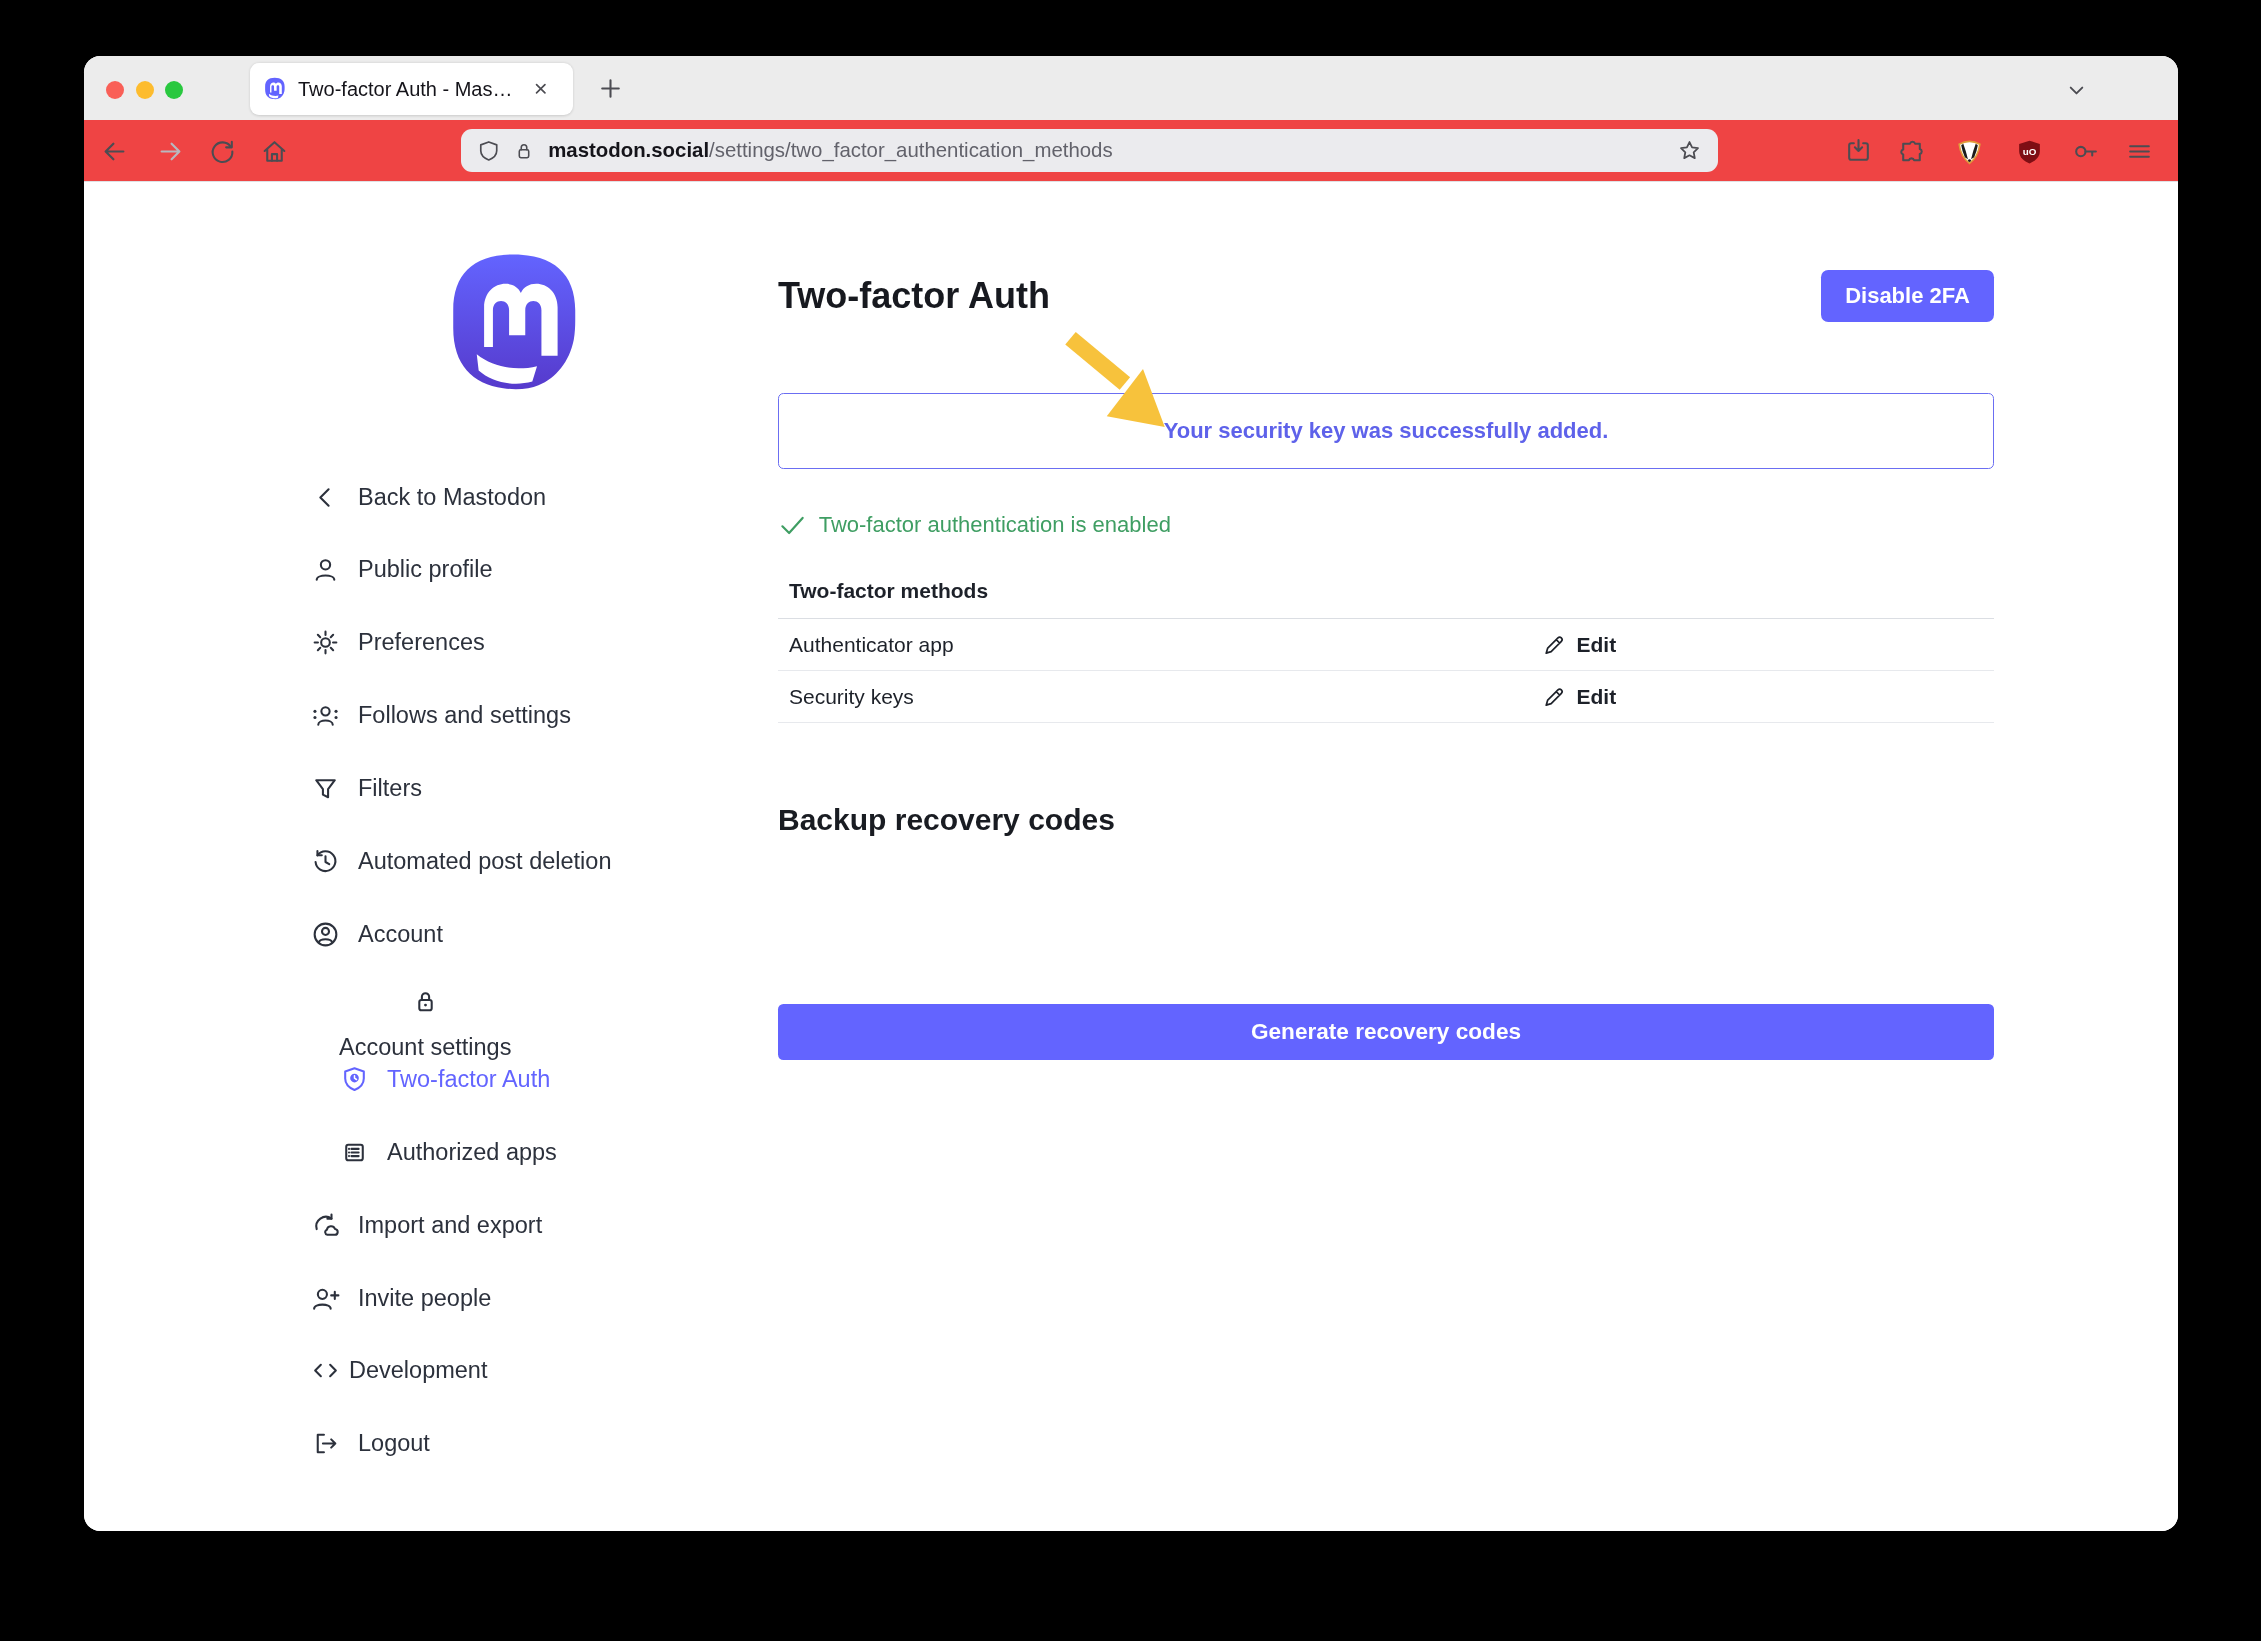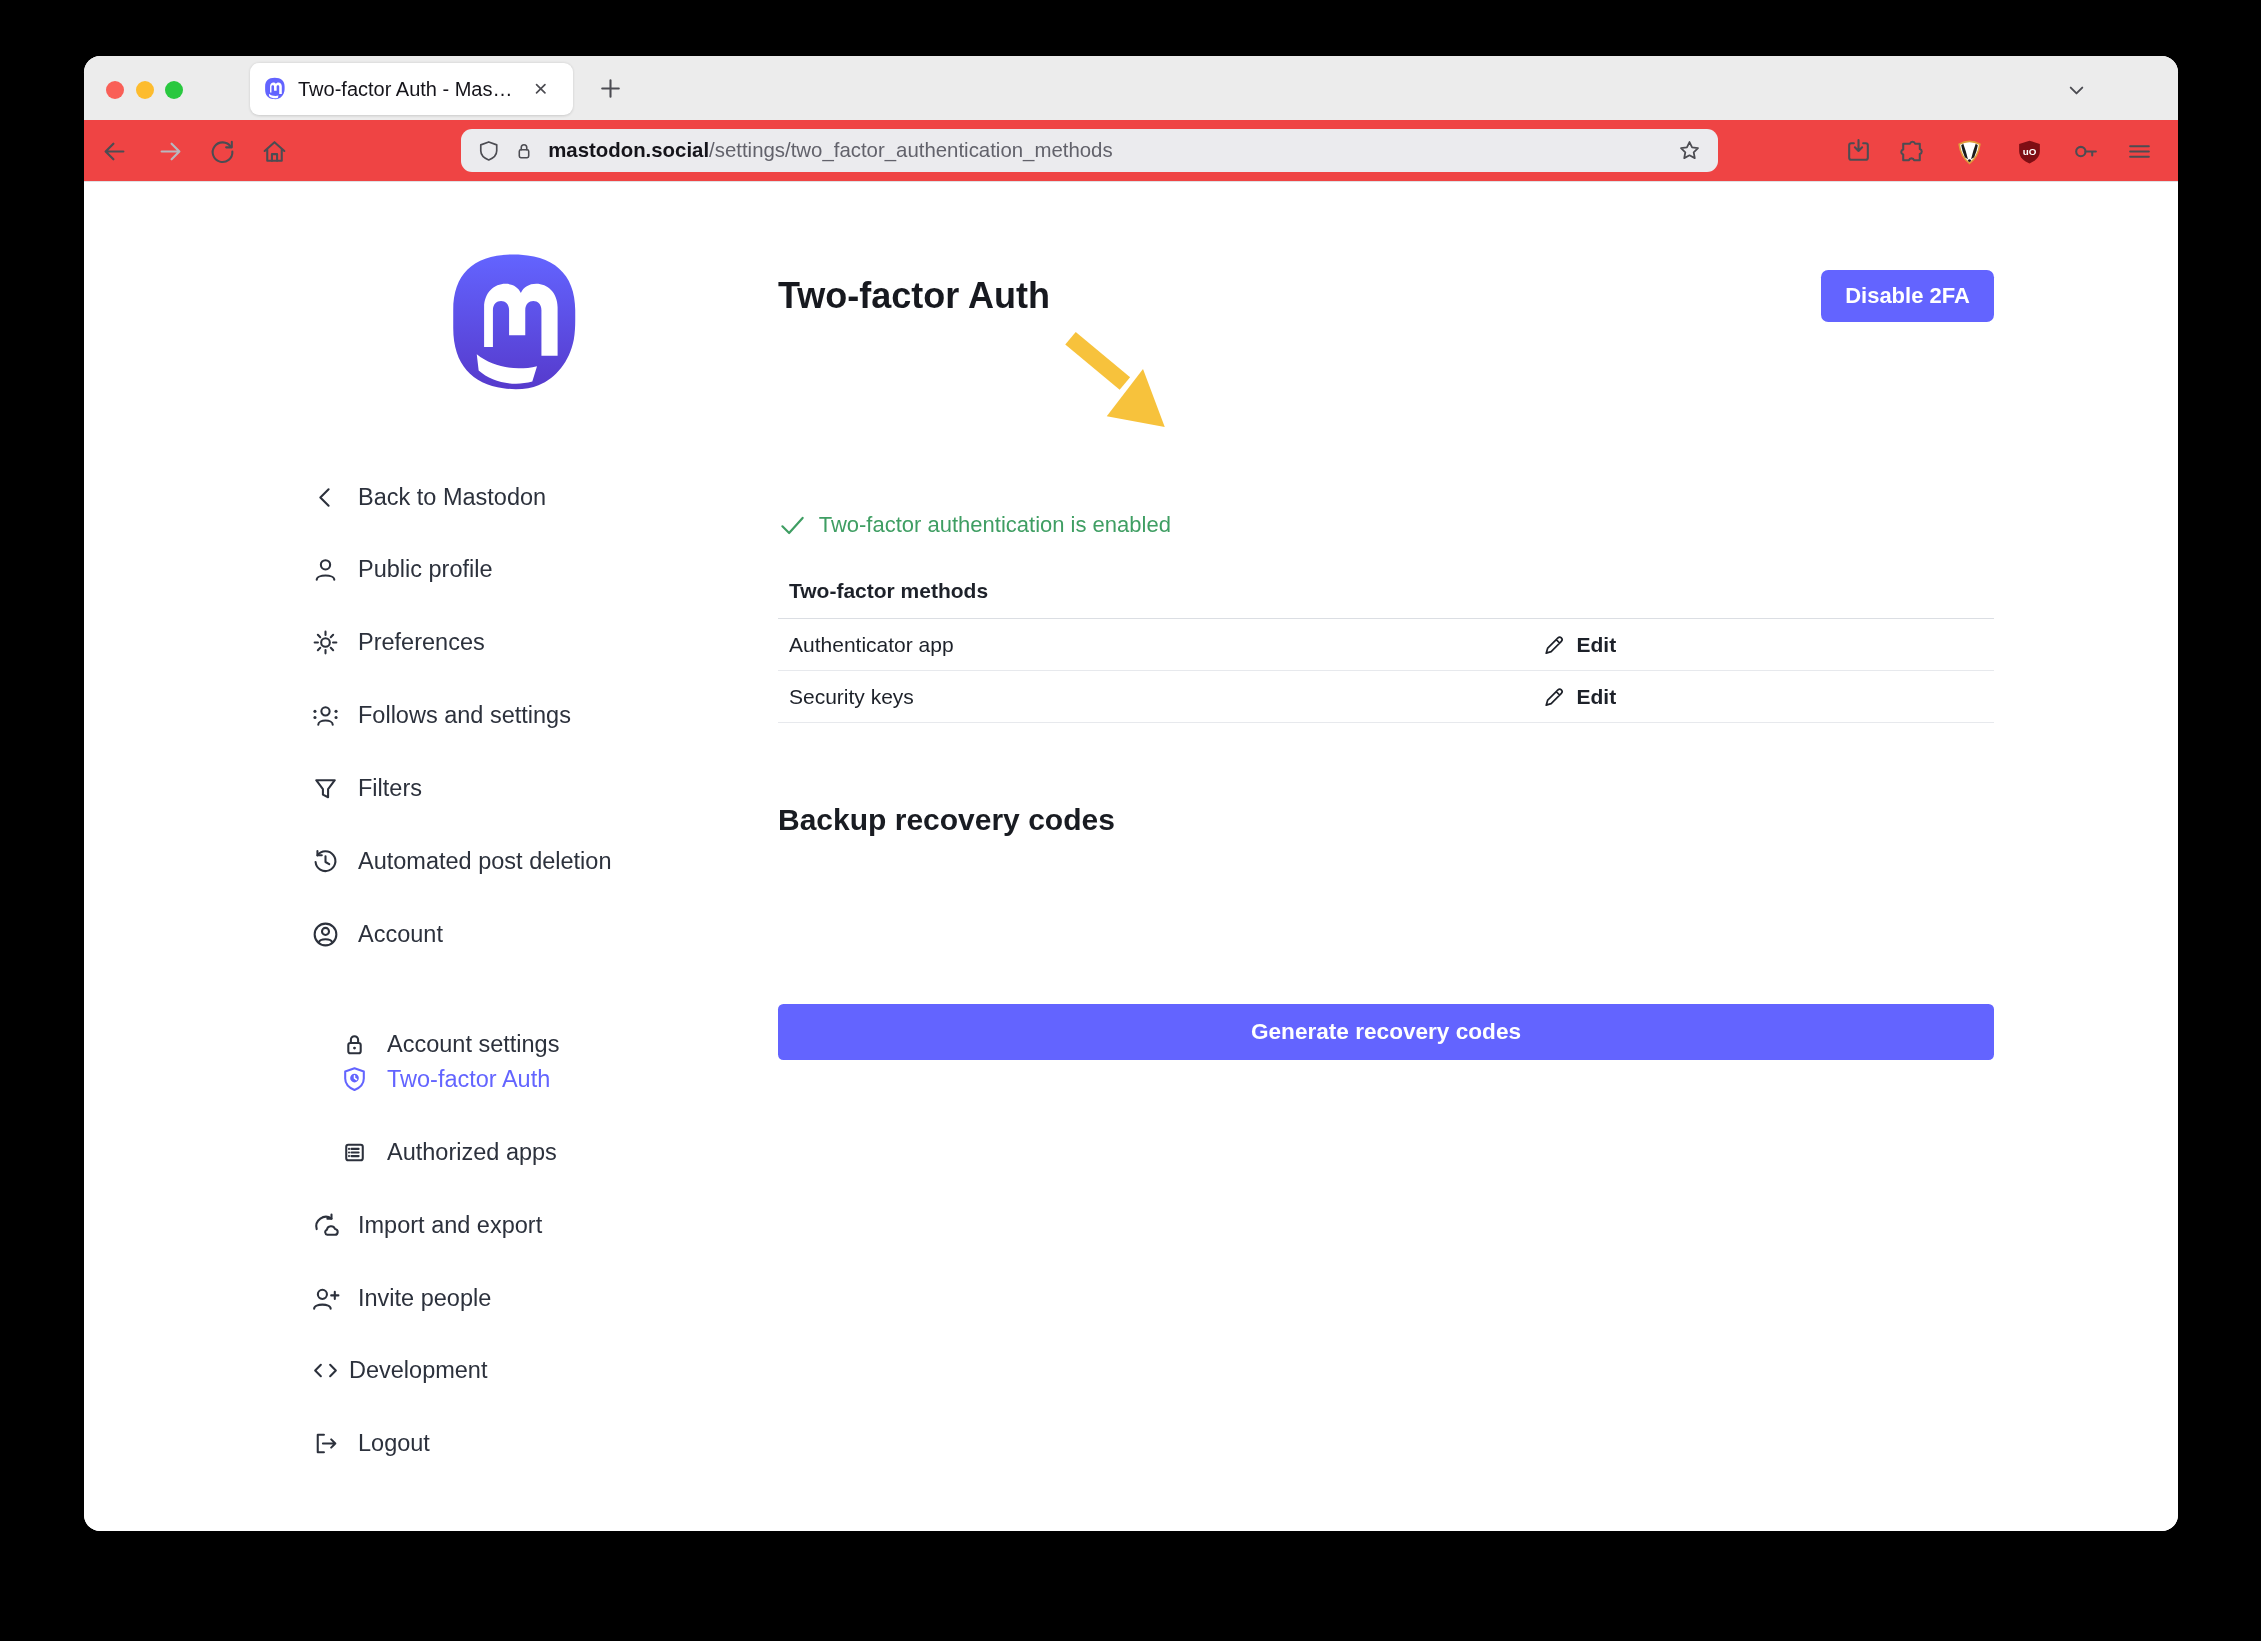--- a/index.html
+++ b/index.html
@@ -207,20 +207,23 @@
       <path fill="#fff" d="M30 66 V39 c0-10 7-16 14.5-16 c5 0 8.7 2.3 10.5 6.3 c1.8-4 5.5-6.3 10.5-6.3 C73 23 80 29 80 39 v33 H69 V41 c0-4.2-2.6-6.3-5.5-6.3 S58 36.8 58 41 v17 H47 V41 c0-4.2-2.6-6.3-5.5-6.3 S36 36.8 36 41 v25 Z"></path>
       <path fill="#fff" d="M25 71 c11 9 27 11.5 41 8 l-3.2 10.5 c-13 3.5 -27.5 .5 -36.5 -7.5 Z"></path>
     </svg>
   </span>
 
   <nav id="sidenav"></nav>
 
   <h1 class="page-title">Two-factor Auth</h1>
   <button class="disable-btn">Disable 2FA</button>
 
+  <div class="notice">
+    <span>Your security key was successfully added.</span>
+  </div>
 
   <svg class="arrow-annot" viewBox="0 0 160 120">
     <line x1="16" y1="10" x2="76" y2="60" stroke="var(--gold)" stroke-width="18"></line>
     <polygon points="120,108 56,96 96,44" fill="var(--gold)"></polygon>
   </svg>
 
   <div class="status-row">
     <span style="display:flex">
       <svg viewBox="0 0 32 32" width="27" height="27">
           <path d="M4 17 l8 8 L28 7" fill="none" stroke="var(--green)" stroke-width="2.6" stroke-linecap="round" stroke-linejoin="round"></path>
@@ -320,21 +323,21 @@
     <div class="side-item" style="top: 858px;">
     <span class="side-icon">
         <svg viewBox="0 0 30 30">
           <circle fill="none" stroke="currentColor" stroke-width="2" stroke-linecap="round" stroke-linejoin="round" cx="15" cy="15" r="10.5"></circle>
           <circle fill="none" stroke="currentColor" stroke-width="2" stroke-linecap="round" stroke-linejoin="round" cx="15" cy="12" r="3.4"></circle>
           <path fill="none" stroke="currentColor" stroke-width="2" stroke-linecap="round" stroke-linejoin="round" d="M8.6 22.4 C9.8 18.6 20.2 18.6 21.4 22.4"></path>
         </svg>
       </span>
     <span class="side-label">Account</span>
   </div>
-    <div class="side-item indent" style="top: 968px;">
+    <div class="side-item indent" style="top: 930px; flex-direction: column;">
     <span class="side-icon">
         <svg viewBox="0 0 30 30">
           <rect fill="none" stroke="currentColor" stroke-width="2" stroke-linecap="round" stroke-linejoin="round" x="9" y="13.5" width="12" height="10" rx="2"></rect>
           <path fill="none" stroke="currentColor" stroke-width="2" stroke-linecap="round" stroke-linejoin="round" d="M11.5 13.5 V10.5 a3.5 3.5 0 0 1 7 0 V13.5"></path>
           <circle cx="15" cy="18.5" r="1.4" fill="currentColor"></circle>
         </svg>
       </span>
     <span class="side-label">Account settings</span>
   </div>
     <div class="side-item indent active" style="top: 1003px;">

